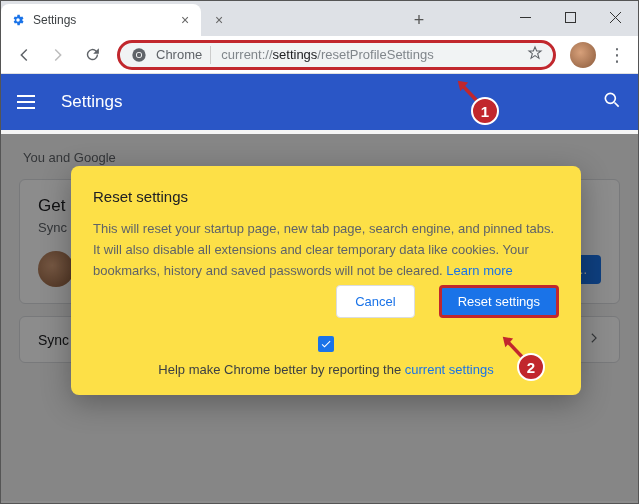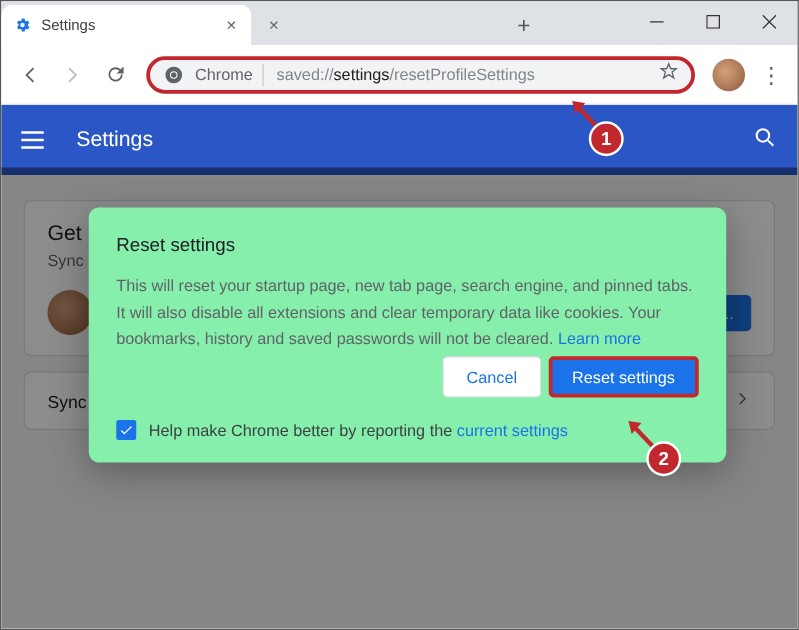--- a/index.html
+++ b/index.html
@@ -10,21 +10,21 @@
   .tab { height: 32px; display: flex; align-items: center; padding: 0 8px 0 10px; font-size: 12px; color: #3c4043; position: relative; min-width: 200px; }
   .tab.active { background: #fff; border-radius: 8px 8px 0 0; }
   .tab-icon { width: 14px; height: 14px; margin-right: 8px; display:flex; align-items:center; justify-content:center;}
   .tab-title { flex: 1; white-space: nowrap; overflow: hidden; text-overflow: ellipsis; }
   .tab-close { width: 16px; height: 16px; display: flex; align-items: center; justify-content: center; color: #666; font-size: 14px; cursor: pointer; }
   .newtab-btn { width: 28px; height: 28px; display:flex; align-items:center; justify-content:center; color:#555; font-size:18px; margin-left:4px; margin-bottom:2px;}
   .win-controls { margin-left: auto; display: flex; height: 32px; align-self:flex-start;}
   .win-btn { width: 45px; display: flex; align-items: center; justify-content: center; color: #333; font-size: 14px; }
 
   
-  .toolbar { height: 48px; background: #fff; display: flex; align-items: center; padding: 0 8px; border-bottom: 1px solid #e0e0e0; gap: 4px; }
+  .toolbar { height: 38px; background: #fff; display: flex; align-items: center; padding: 0 8px; border-bottom: 1px solid #e0e0e0; gap: 4px; }
   .nav-btn { width: 30px; height: 30px; display:flex; align-items:center; justify-content:center; color:#5f6368; border-radius:50%; }
   .nav-btn.disabled { color:#bdbdbd; }
   .omnibox-wrap { flex:1; height:30px; background:#f1f3f4; border-radius:15px; display:flex; align-items:center; padding:0 10px; margin:0 6px; border:3px solid #c1272d; position:relative;}
   .omni-icon { width:18px; height:18px; margin-right:8px; display:flex; align-items:center; justify-content:center;}
   .omni-label { color:#5f6368; font-size:13px; margin-right:8px; }
   .omni-url { color:#202124; font-size:13px; }
   .omni-url .dim { color:#80868b; }
   .star-icon { margin-left:auto; color:#5f6368; }
   .avatar { width:26px; height:26px; border-radius:50%; background:radial-gradient(circle at 40% 40%, #d7a07a, #8a5a3b); margin:0 4px;}
   .menu-dots { width:26px; display:flex; align-items:center; justify-content:center; color:#5f6368; font-size:18px;}
@@ -44,29 +44,29 @@
   .card-sub { font-size:13px; color:#5f6368; margin-bottom:16px;}
   .account-row { display:flex; align-items:center; gap:12px; }
   .acc-avatar { width:36px; height:36px; border-radius:50%; background:radial-gradient(circle at 40% 40%, #d7a07a, #8a5a3b);}
   .acc-email { font-size:13px; color:#5f6368;}
   .primary-chip { margin-left:auto; background:#1a73e8; color:#fff; font-size:13px; padding:7px 14px; border-radius:4px;}
   .expand-row { background:#fff; border:1px solid #dadce0; border-radius:6px; padding:14px 18px; display:flex; align-items:center; font-size:14px; color:#202124;}
   .chev { margin-left:auto; color:#5f6368;}
 
   
   .scrim { position:absolute; left:0; right:0; top:133px; bottom:0; background:rgba(0,0,0,0.45);}
-  .dialog { position:absolute; left:70px; top:165px; width:510px; background:#86efac; border-radius:8px; box-shadow:0 8px 30px rgba(0,0,0,0.3); padding:22px 22px 18px;}
+  .dialog { position:absolute; left:70px; top:165px; width:510px; background:#fde047; border-radius:8px; box-shadow:0 8px 30px rgba(0,0,0,0.3); padding:22px 22px 18px;}
   .dialog-title { font-size:15px; color:#202124; margin-bottom:14px;}
   .dialog-body { font-size:13px; color:#5f6368; line-height:1.6; margin-bottom:4px;}
   .link { color:#1a73e8; cursor:pointer;}
-  .dialog-actions { display:flex; justify-content:flex-end; gap:6px; margin-bottom:18px;text-align:center;}
+  .dialog-actions { display:flex; justify-content:flex-end; gap:24px; margin-bottom:18px;text-align:center;}
   .btn { font-size:13px; padding:8px 18px; border-radius:4px; cursor:pointer; border:1px solid transparent;}
   .btn-cancel { background:#fff; border:1px solid #dadce0; color:#1a73e8;}
   .btn-primary { background:#1a73e8; color:#fff; border:3px solid #c1272d; padding:6px 16px;}
-  .dialog-foot { display:flex; align-items:center; gap:10px; font-size:13px; color:#3c4043;}
+  .dialog-foot { display:flex; align-items:center; gap:10px; font-size:13px; color:#3c4043;flex-direction:column;}
   .chk { width:16px; height:16px; background:#1a73e8; border-radius:2px; display:flex; align-items:center; justify-content:center;}
   .chk svg { width:12px; height:12px;}
 
   
   .callout { position:absolute; width:28px; height:28px; border-radius:50%; background:#c1272d; border:2px solid #fff; color:#fff; font-weight:bold; font-size:15px; display:flex; align-items:center; justify-content:center;}
   .callout-arrow { position:absolute; width:26px; height:26px; }
 
   .watermark { position:absolute; top:250px; left:150px; font-size:28px; color:rgba(0,0,0,0.06); font-style:italic; font-family:Georgia,serif; pointer-events:none; transform:rotate(-2deg);}
 </style>
 </head>
@@ -125,21 +125,21 @@
     <span class="omni-icon">
       <svg viewBox="0 0 24 24" width="16" height="16">
           <circle cx="12" cy="12" r="10" fill="#5f6368"></circle>
           <circle cx="12" cy="12" r="4.5" fill="#fff"></circle>
           <circle cx="12" cy="12" r="3.3" fill="#5f6368"></circle>
         </svg>
     </span>
     <span class="omni-label">Chrome</span>
     <span style="width:1px;height:18px;background:#ccc;margin-right:10px;"></span>
     <span class="omni-url">
-      <span class="dim">saved://</span><span>settings</span><span class="dim">/resetProfileSettings</span>
+      <span class="dim">current://</span><span>settings</span><span class="dim">/resetProfileSettings</span>
     </span>
     <span class="star-icon">
       <svg width="16" height="16" viewBox="0 0 24 24">
           <path fill="none" stroke="#5f6368" stroke-width="1.6" d="M12 3l2.5 6H21l-5 4 2 7-6-4-6 4 2-7-5-4h6.5z"></path>
         </svg>
     </span>
   </div>
   <div class="avatar"></div>
   <div class="menu-dots">⋮</div>
 </div>
@@ -153,20 +153,21 @@
   <div class="settings-title">Settings</div>
   <div class="search-bar-icon">
     <svg width="20" height="20" viewBox="0 0 24 24">
         <circle cx="10" cy="10" r="6" fill="none" stroke="#fff" stroke-width="2"></circle>
         <line x1="15" y1="15" x2="20" y2="20" stroke="#fff" stroke-width="2"></line>
       </svg>
   </div>
 </div>
 
 <div class="content">
+  <div class="section-heading">You and Google</div>
   <div class="card">
     <div class="card-title">Get more</div>
     <div class="card-sub">Sync and personalize</div>
     <div class="account-row">
       <div class="acc-avatar"></div>
       <div class="acc-email">sambitkoley.wb@gmail.com</div>
       <div class="primary-chip">Turn on sync...</div>
     </div>
   </div>
   <div class="expand-row">

